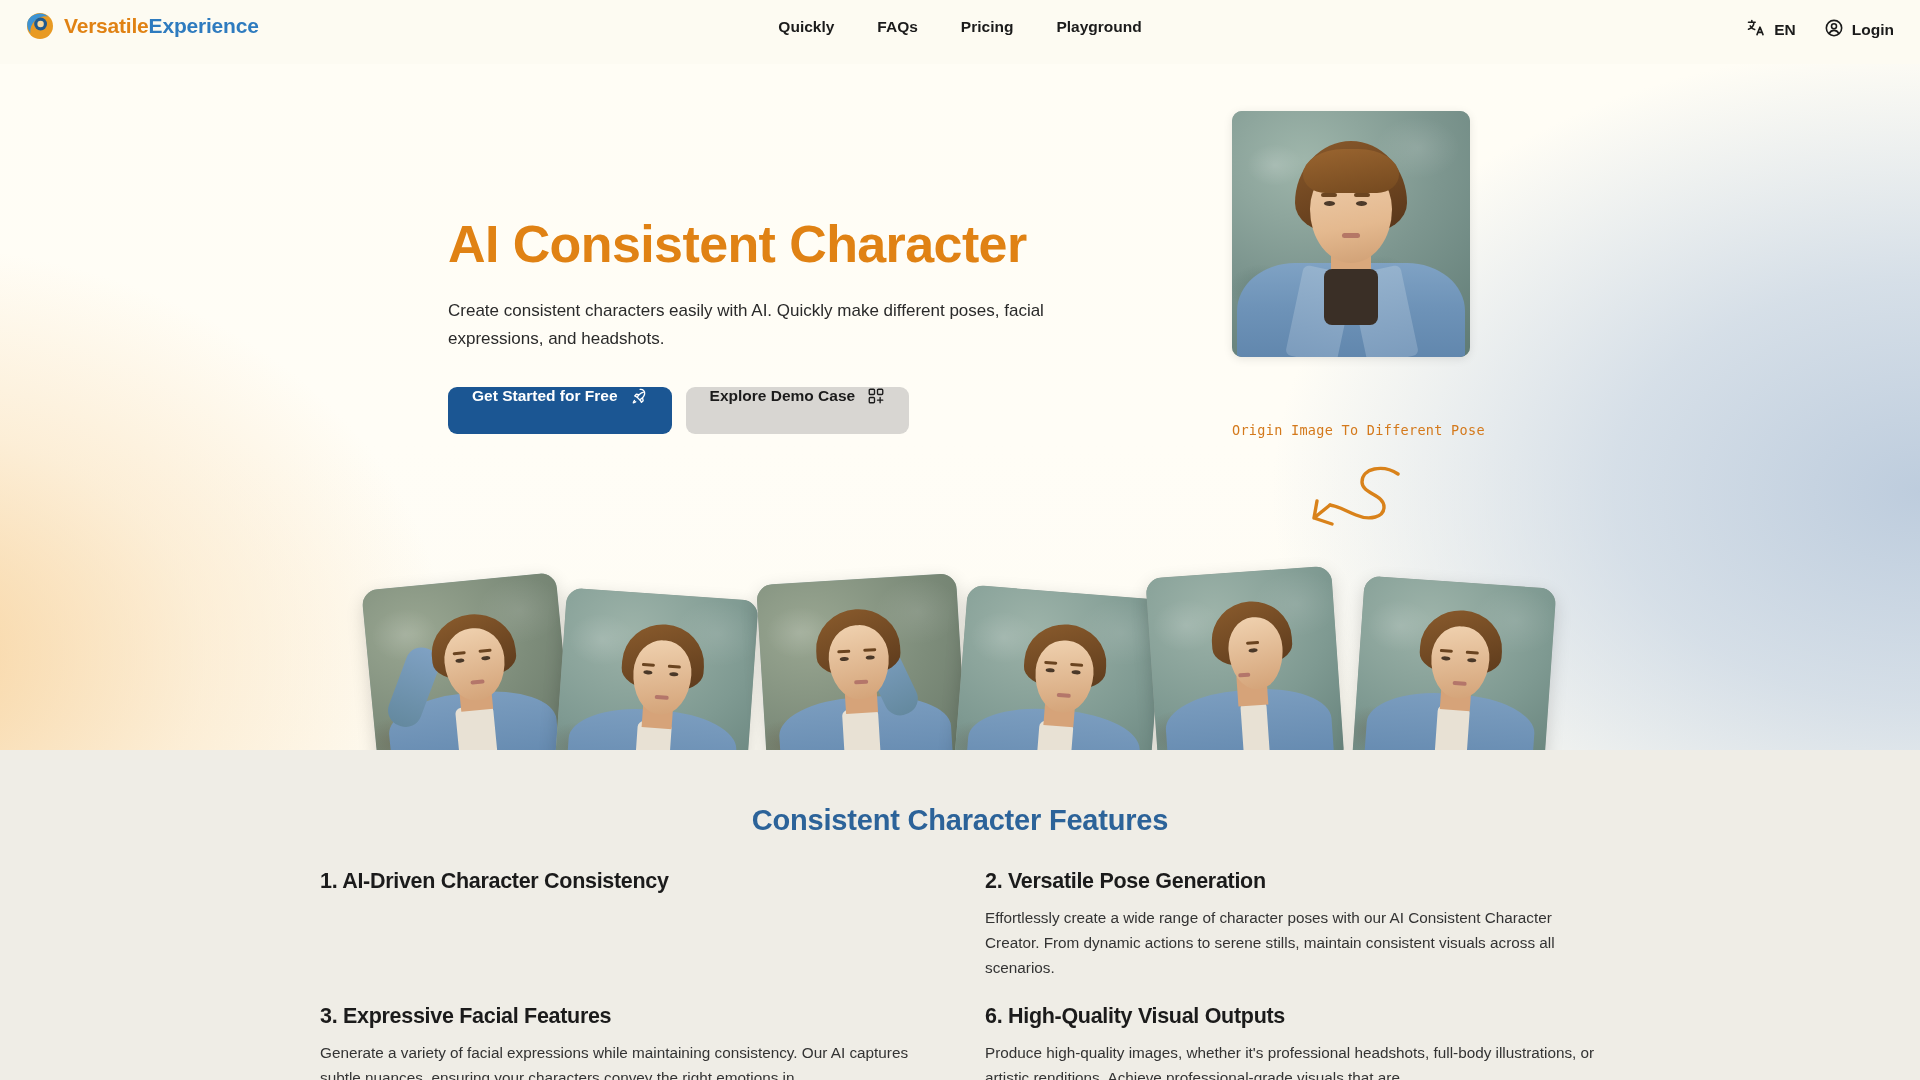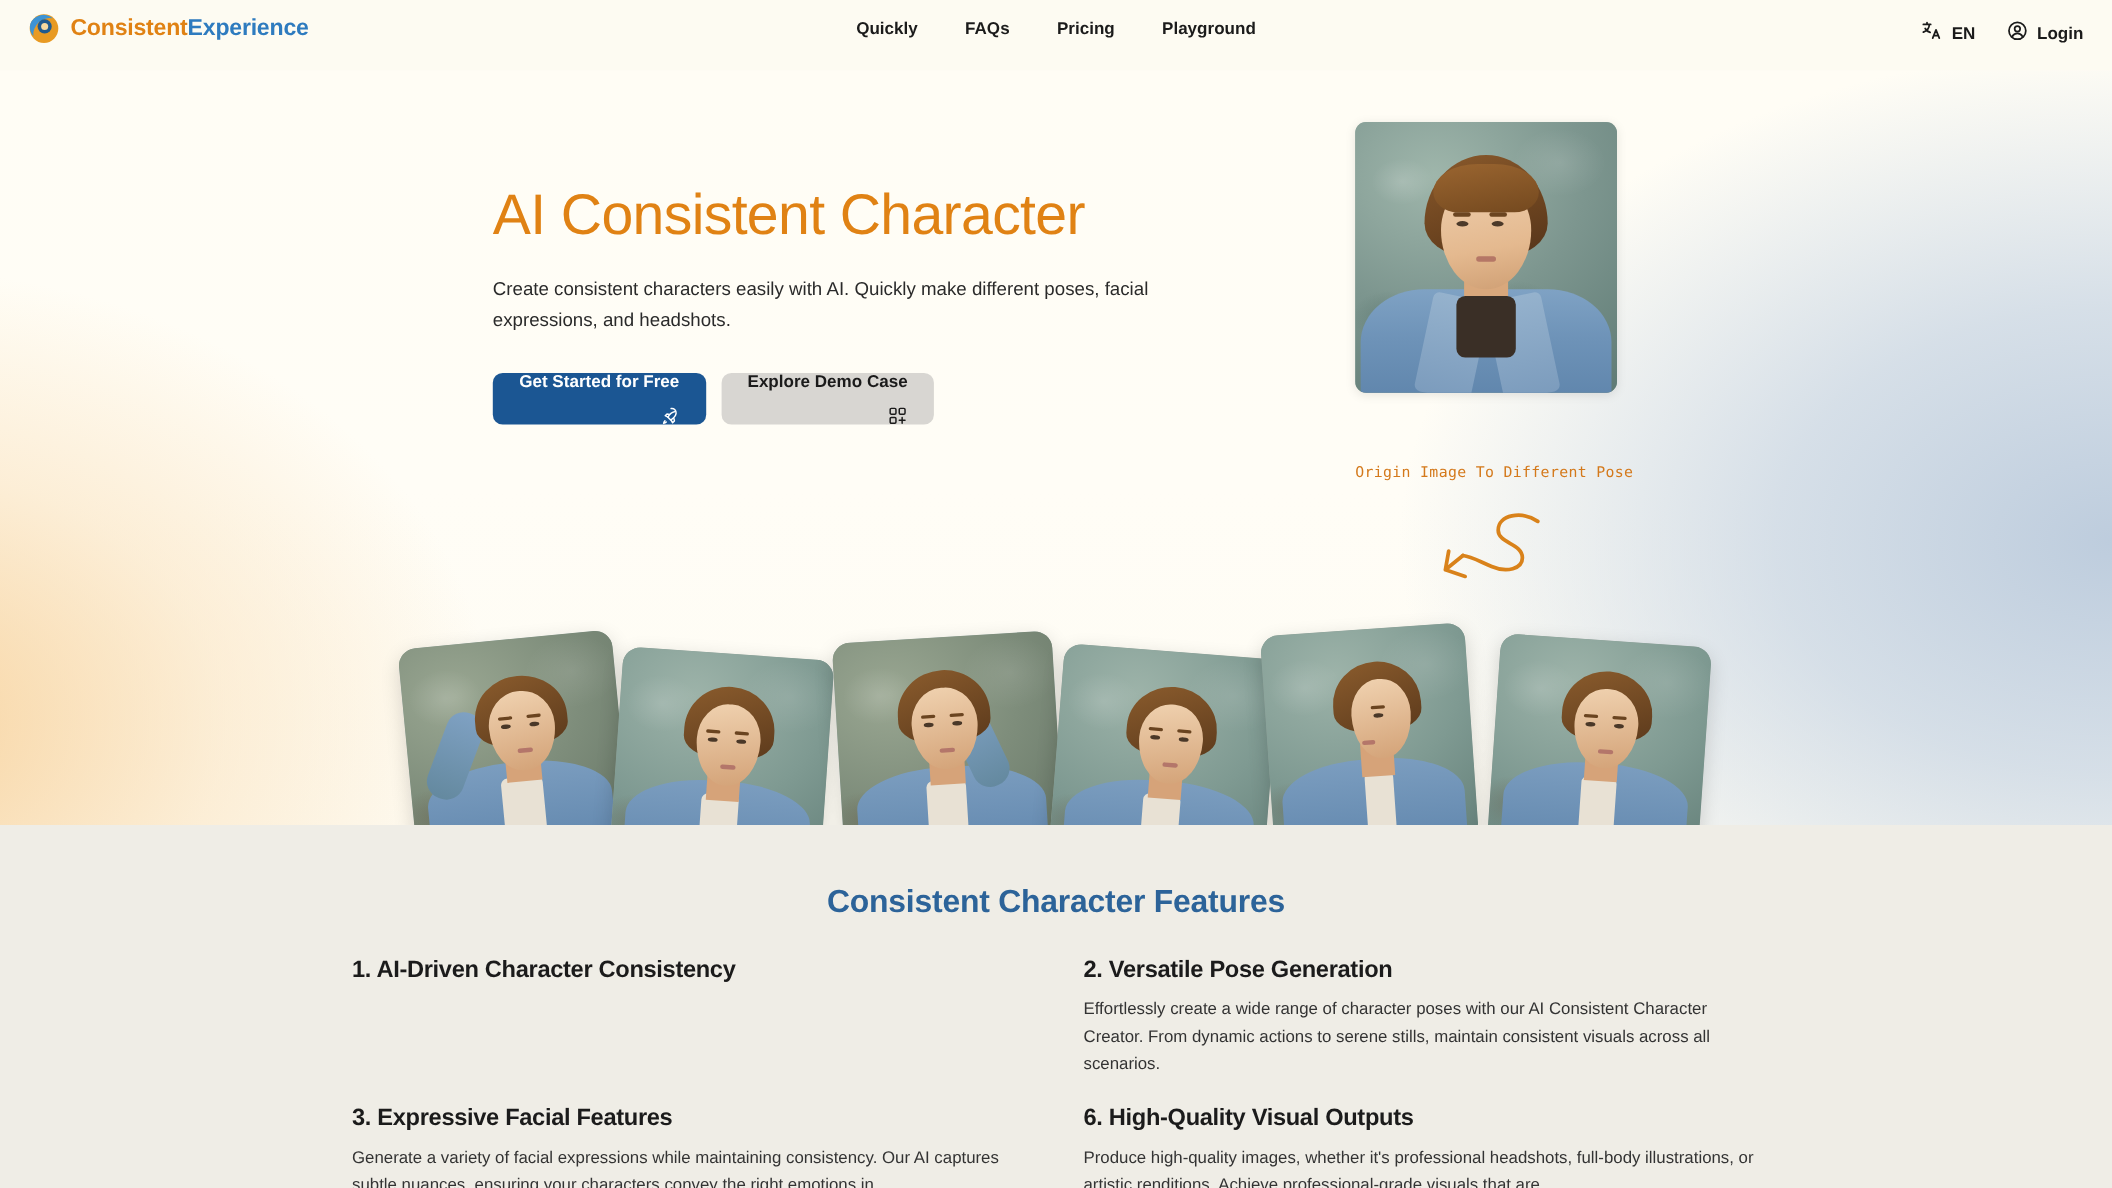--- a/index.html
+++ b/index.html
@@ -35,31 +35,30 @@
   .hero{
     position:absolute; top:64px; left:0; width:1920px; height:690px;
     overflow:hidden;
     background:
       radial-gradient(900px 620px at 100% 62%, rgba(186,202,220,0.95) 0%, rgba(200,213,227,0.75) 34%, rgba(255,253,245,0) 72%),
       radial-gradient(760px 560px at -6% 86%, rgba(246,203,142,0.85) 0%, rgba(250,226,189,0.55) 42%, rgba(255,253,245,0) 74%),
       linear-gradient(180deg,#FFFDF5 0%,#FFFDF6 55%,#FEFCF4 100%);
   }
 
   .hero-copy{ position:absolute; left:448px; top:105px; width:700px; }
-  .h1-line1{ font-size:52px; font-weight:400; color:#E08214; letter-spacing:-0.6px; line-height:1.06; }
+  .h1-line1{ font-size:52px; font-weight:700; color:#E08214; letter-spacing:-0.6px; line-height:1.06;margin-top:48px; }
   .h1-line2{ font-size:36px; font-weight:800; color:#255E98; letter-spacing:-0.3px; margin-top:9px; line-height:1.12; }
   .hero-sub{ margin-top:25px; font-size:17px; line-height:1.63; color:#2a2a2a; max-width:672px; }
 
   .btn-row{ margin-top:34px; display:flex; gap:14px; }
   .btn{
-    display:inline-flex; align-items:flex-end; gap:12px;
+    display:inline-flex; align-items:flex-start; gap:12px;
     height:47px; padding:0 24px; border-radius:9px;
     font-size:15.5px; font-weight:700; cursor:pointer; border:none;
     font-family:inherit;
-    flex-direction:column;
   }
   .btn-primary{ background:#1B5693; color:#fff; }
   .btn-secondary{ background:#D8D6D2; color:#1b1b1b; }
 
   
   .portrait-card{
     position:absolute; left:1232px; top:47px; width:238px; height:246px;
     border-radius:10px; overflow:hidden;
     background:#8FA79E;
     box-shadow:0 2px 10px rgba(0,0,0,.10);
@@ -159,21 +158,21 @@
     <span class="logo-mark">
       <svg width="28" height="28" viewBox="0 0 28 28">
         <circle cx="14" cy="14" r="13" fill="#E89A23"></circle>
         <path d="M14 1a13 13 0 0 1 0 26A13 13 0 0 0 14 1z" fill="#d98914"></path>
         <path d="M1.6 9.5A13 13 0 0 1 22 4.6 15 15 0 0 0 4.4 21 13 13 0 0 1 1.6 9.5z" fill="#3D93D4"></path>
         <circle cx="14.6" cy="12" r="6.4" fill="#1F5A8F"></circle>
         <circle cx="14.6" cy="12" r="3.2" fill="#F6D9A0"></circle>
       </svg>
     </span>
     <span class="logo-text">
-      <span class="part-a">Consistent</span><span class="part-b">Experience</span>
+      <span class="part-a">Versatile</span><span class="part-b">Experience</span>
     </span>
   </div>
 
   <nav class="nav">
     <a href="#">Quickly</a>
     <a href="#">FAQs</a>
     <a href="#">Pricing</a>
     <a href="#">Playground</a>
   </nav>
 

